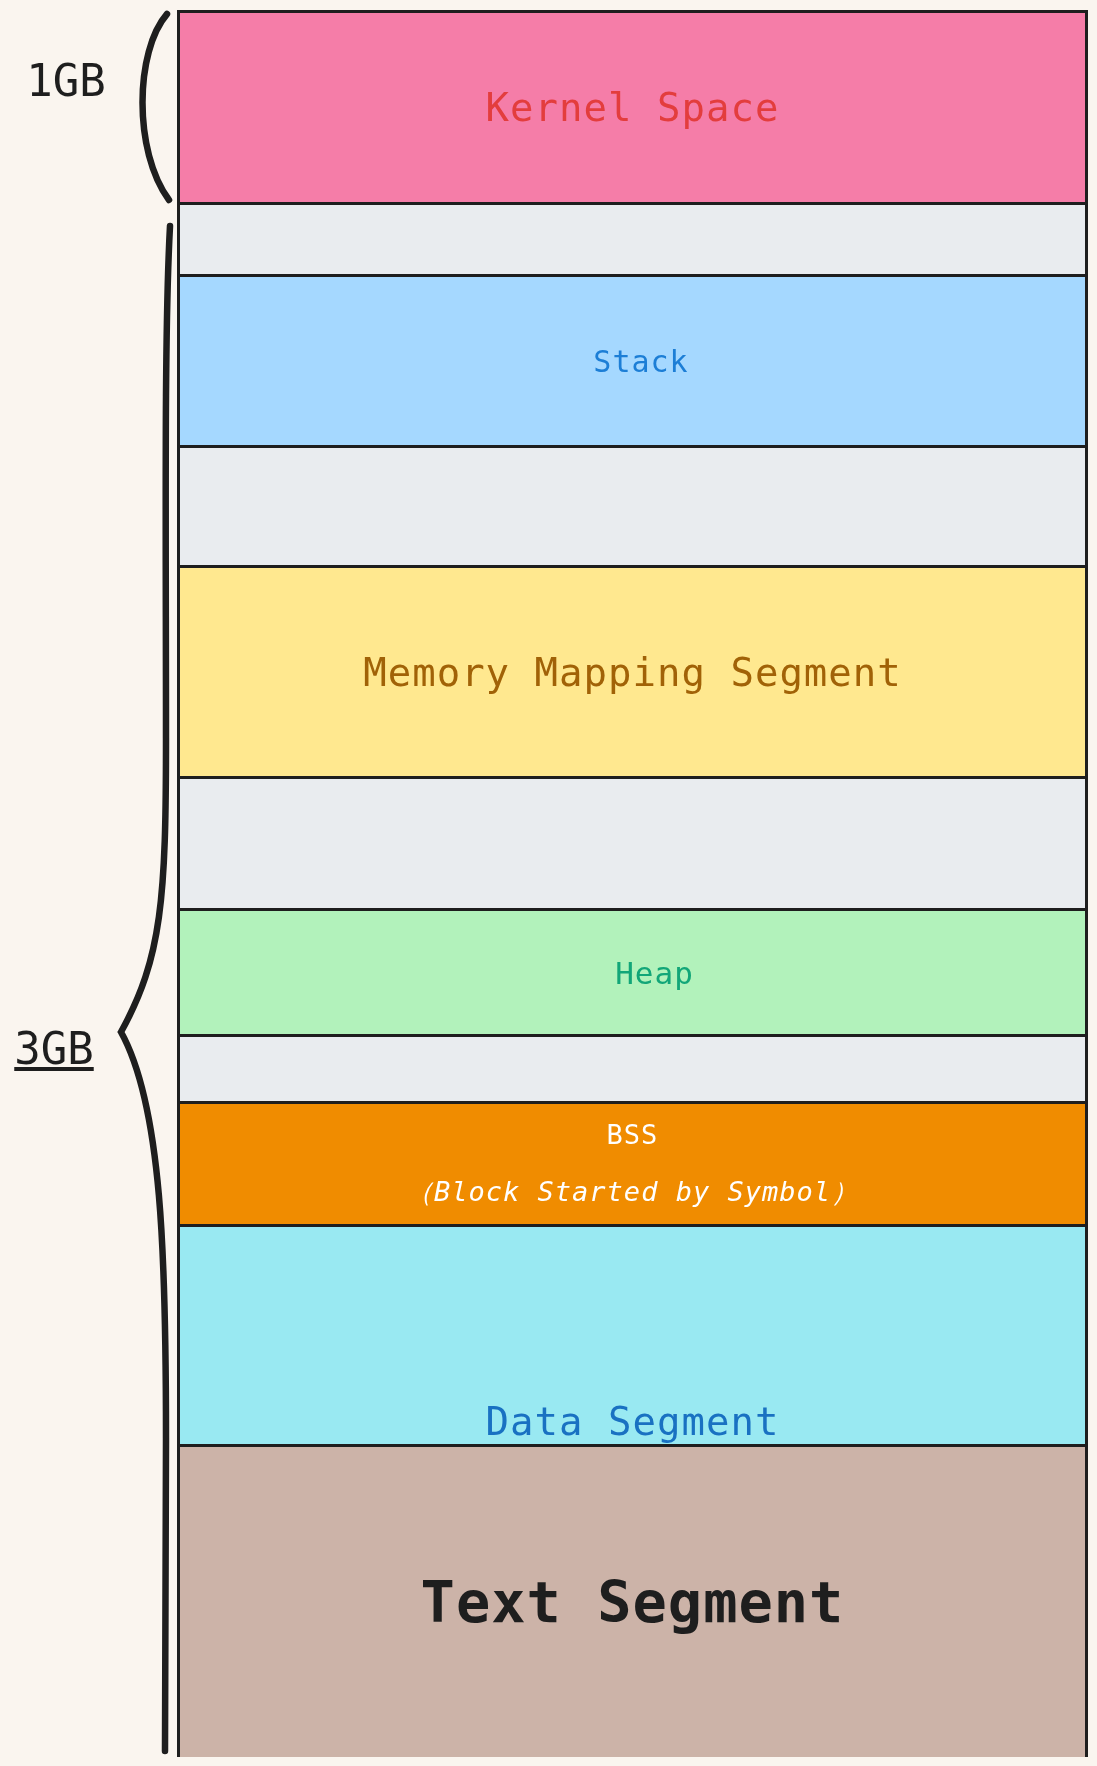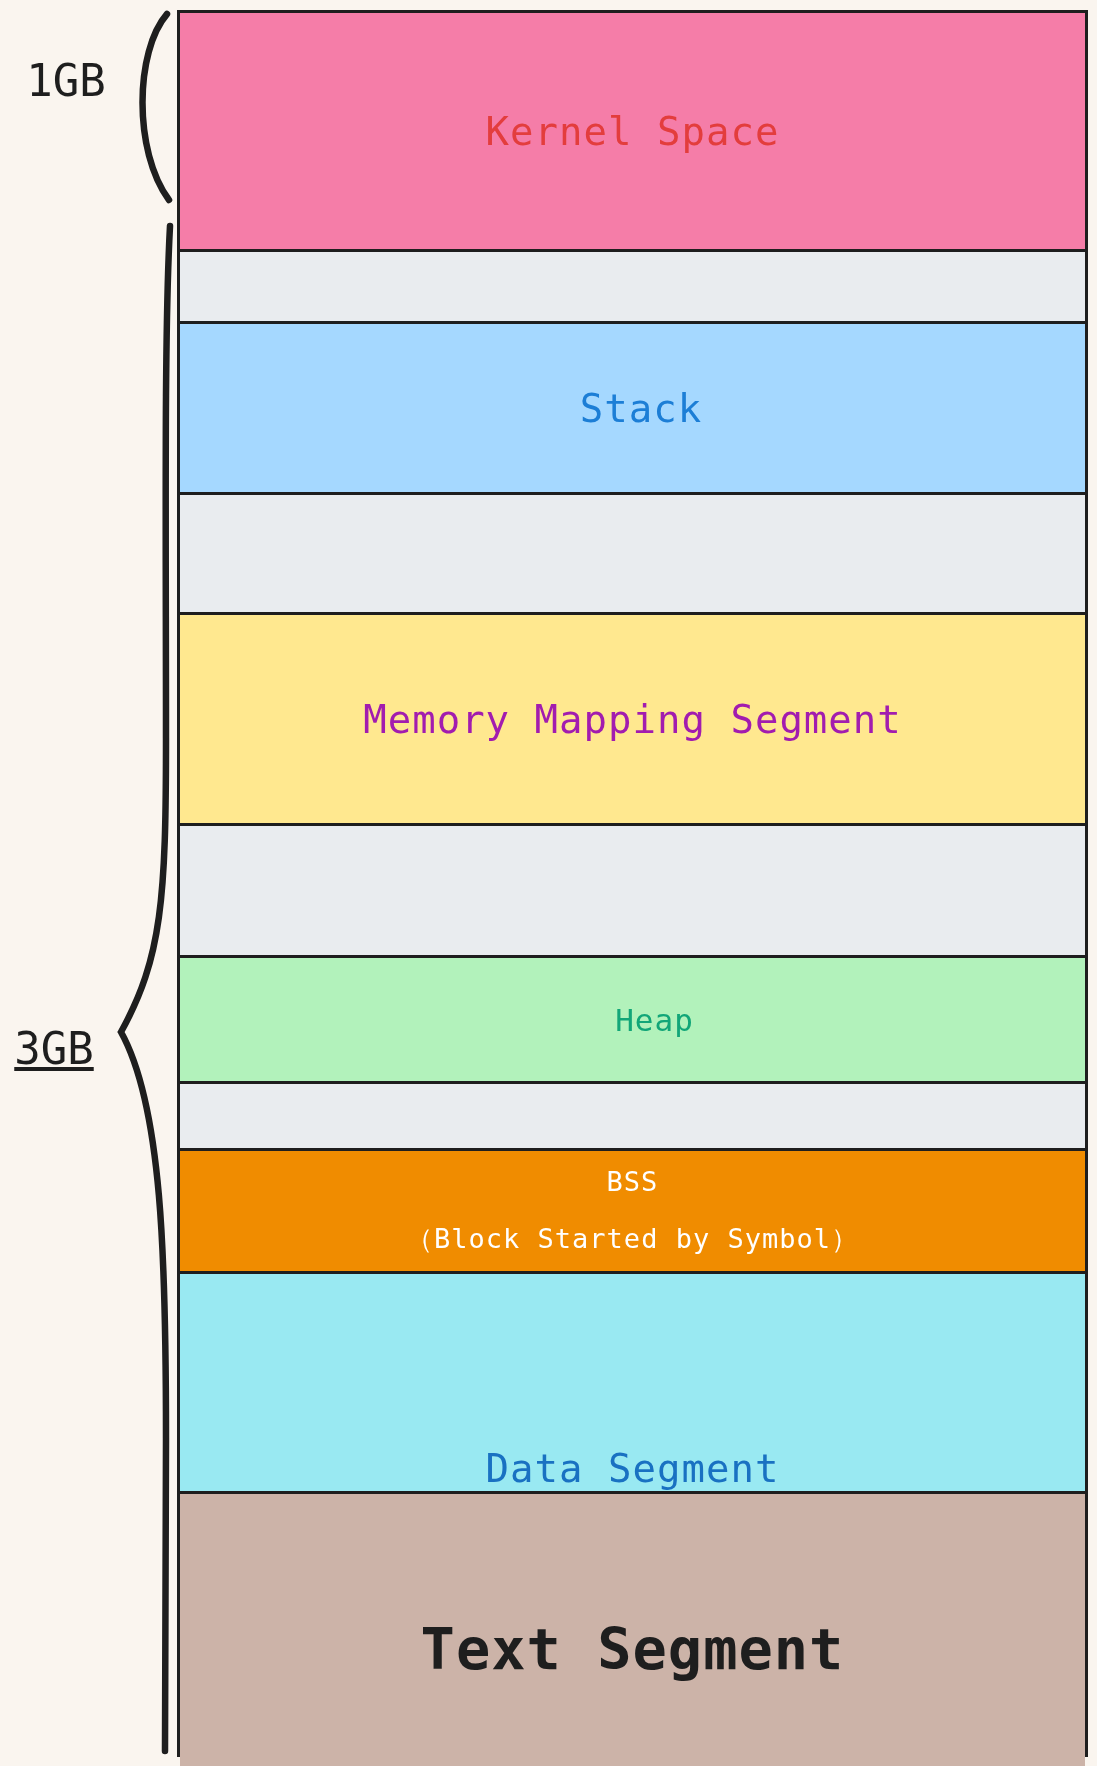--- a/index.html
+++ b/index.html
@@ -50,20 +50,21 @@
     display: flex;
     flex-direction: column;
     align-items: center;
     justify-content: center;
     text-align: center;
     font-weight: 500;
     letter-spacing: 1px;
   }
   .block .sublabel {
     margin-top: 24px;
+    font-style: italic;
   }
   .block-text-segment-label {
     font-weight: 700;
     text-align: right;
   }
 </style>
 </head>
 <body>
 
 <div class="stage">
@@ -78,29 +79,29 @@
 
   <svg class="brace-svg brace-3gb" width="85" height="1542" viewBox="0 0 85 1542">
     <path d="M 75 8
              C 69 120, 71 320, 71 520
              C 71 680, 67 740, 26 814
              C 67 888, 71 1040, 71 1220
              C 71 1420, 70 1480, 70 1533" fill="none" stroke="#1e1e1e" stroke-width="6.5" stroke-linecap="round"></path>
   </svg>
 
   <div class="memory-column" id="memory-column">
-      <div class="block" style="height: 236px; background: rgb(245, 125, 168); color: rgb(227, 61, 61); font-size: 39px;">
+      <div class="block" style="height: 189px; background: rgb(245, 125, 168); color: rgb(227, 61, 61); font-size: 39px;">
         <span class="label">Kernel Space</span>
       </div>
       <div class="block" style="height: 69px; background: rgb(233, 236, 239); color: rgb(30, 30, 30);"></div>
-      <div class="block" style="height: 168px; background: rgb(165, 216, 255); color: rgb(28, 126, 214); font-size: 39px; padding-left: 17px;">
+      <div class="block" style="height: 168px; background: rgb(165, 216, 255); color: rgb(28, 126, 214); font-size: 30px; padding-left: 17px;">
         <span class="label">Stack</span>
       </div>
       <div class="block" style="height: 117px; background: rgb(233, 236, 239); color: rgb(30, 30, 30);"></div>
-      <div class="block" style="height: 208px; background: rgb(255, 232, 143); color: #a21caf; font-size: 39px;">
+      <div class="block" style="height: 208px; background: rgb(255, 232, 143); color: #a16207; font-size: 39px;">
         <span class="label">Memory Mapping Segment</span>
       </div>
       <div class="block" style="height: 129px; background: rgb(233, 236, 239); color: rgb(30, 30, 30);"></div>
       <div class="block" style="height: 123px; background: rgb(178, 242, 187); color: rgb(18, 166, 120); font-size: 31px; padding-left: 44px;">
         <span class="label">Heap</span>
       </div>
       <div class="block" style="height: 64px; background: rgb(233, 236, 239); color: rgb(30, 30, 30);"></div>
       <div class="block" style="height: 120px; background: rgb(240, 140, 0); color: rgb(255, 255, 255); font-size: 27px;">
         <span class="label">BSS</span>
         <span class="sublabel">（Block Started by Symbol）</span>

